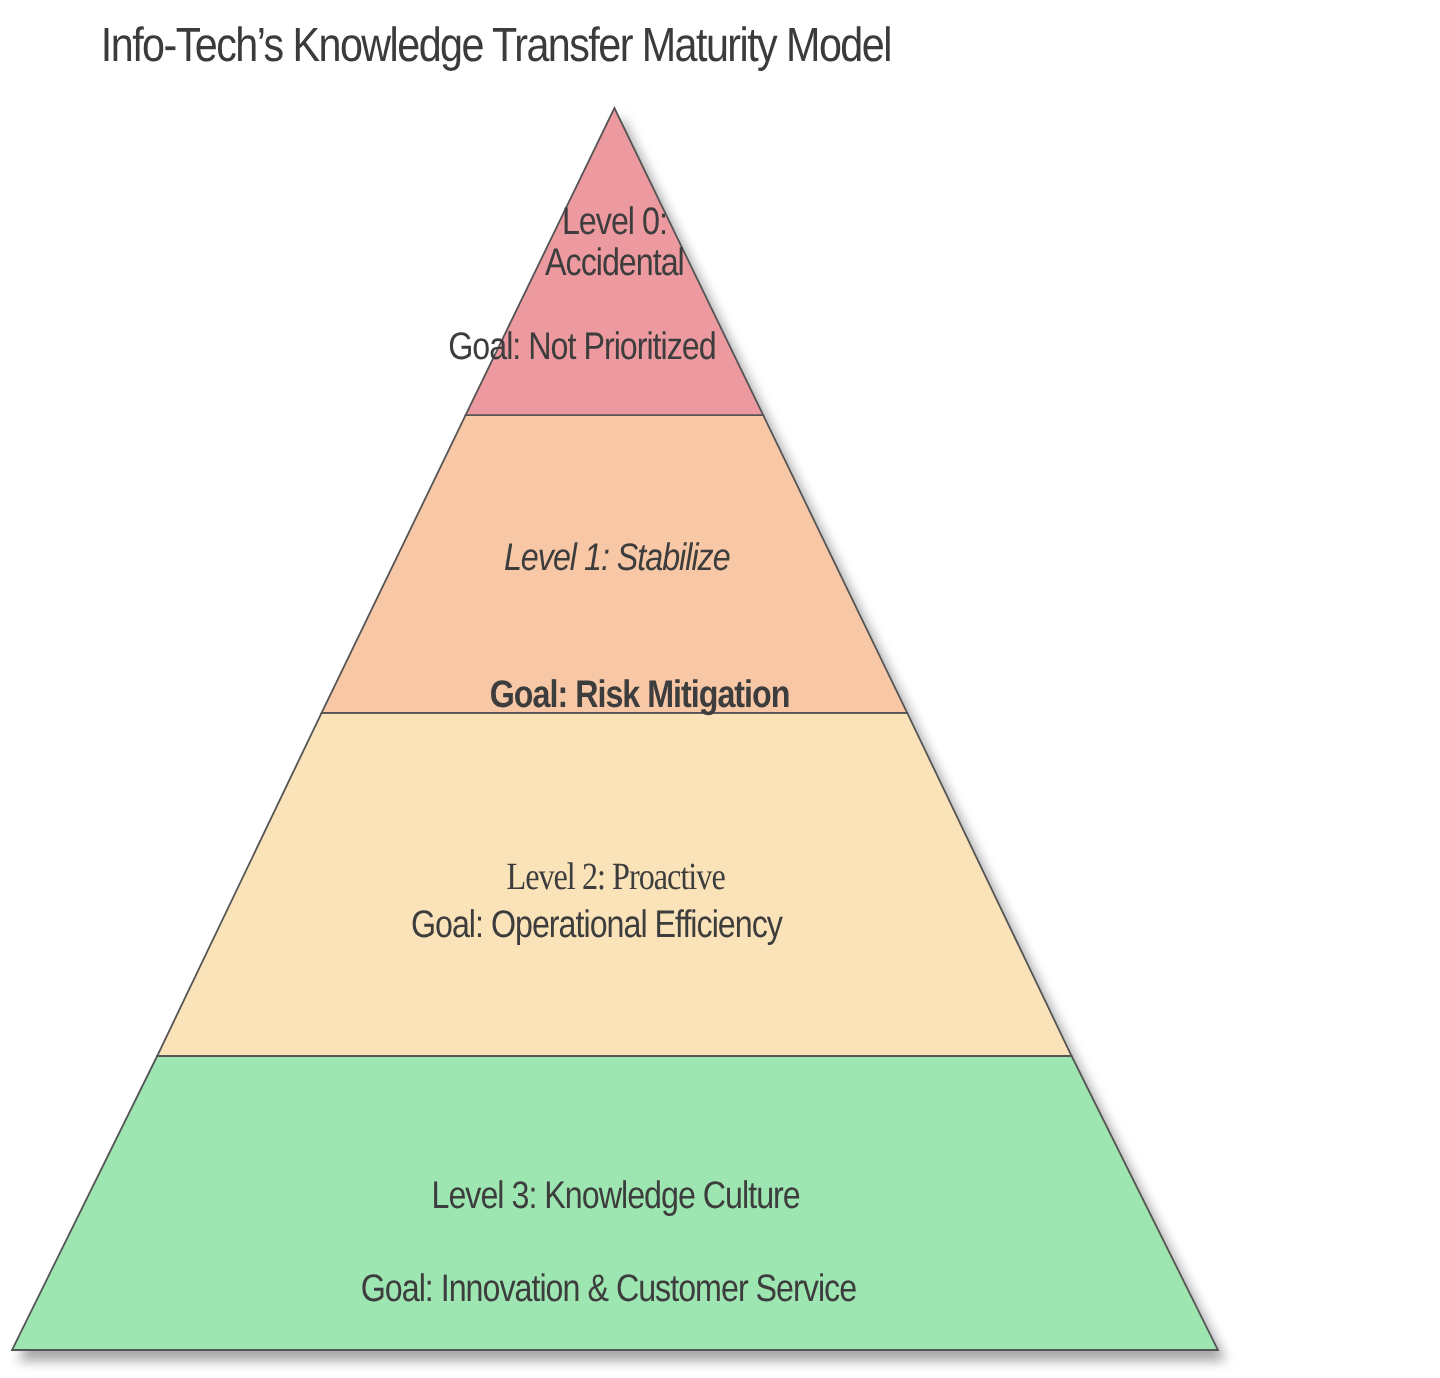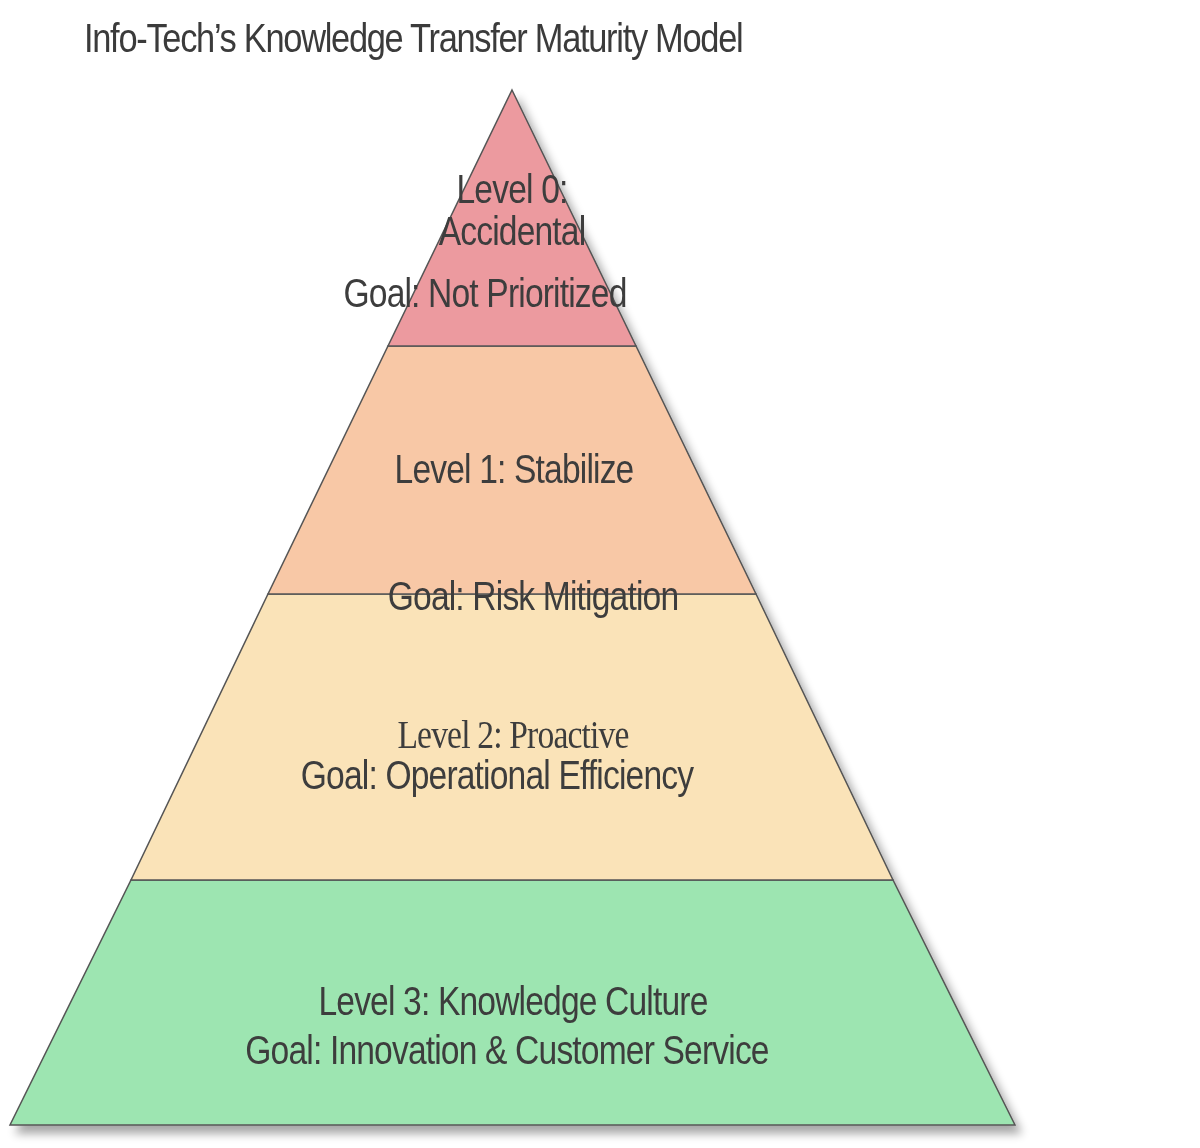--- a/index.html
+++ b/index.html
@@ -1,21 +1,21 @@
 <!DOCTYPE html>
 <html><head>
 <meta charset="utf-8">
 <style>
   html, body { margin:0; padding:0; background:#ffffff; }
   body { width:1200px; height:1148px; position:relative; overflow:hidden;
          font-family: "Liberation Sans", "DejaVu Sans", sans-serif; }
   #title { position:absolute; left:84px; top:16px; font-size:40px; color:#3b3b3b;
            letter-spacing:-1.5px; transform:scaleX(0.86); transform-origin:left top; white-space:nowrap; }
   svg#pyr { position:absolute; left:0; top:0; }
-  .lbl { position:absolute; color:#3d3d3d; font-size:40px; text-align:center; white-space:nowrap;
+  .lbl { position:absolute; color:#3d3d3d; font-size:32px; text-align:center; white-space:nowrap;
          letter-spacing:-1px; line-height:1.05; }
   .lbl span { display:block; transform:scaleX(0.84); }
 </style>
 </head>
 <body>
 
 <div id="title">Info-Tech’s Knowledge Transfer Maturity Model</div>
 
 <svg id="pyr" width="1200" height="1148">
   <defs>
@@ -40,32 +40,32 @@
 </svg>
 
 <div class="lbl" style="left:412px; top:168px; width:200px;">
   <span>Level 0:</span>
   <span>Accidental</span>
 </div>
 <div class="lbl" style="left:285px; top:272px; width:400px;">
   <span>Goal: Not Prioritized</span>
 </div>
 
-<div class="lbl" style="left:314px; top:448px; width:400px;">
+<div class="lbl" style="left:314px; top:448px; width:400px;font-style:italic;">
   <span>Level 1: Stabilize</span>
 </div>
-<div class="lbl" style="left:333px; top:575px; width:400px;">
+<div class="lbl" style="left:333px; top:562px; width:400px;font-weight:bold;">
   <span>Goal: Risk Mitigation</span>
 </div>
 
 <div class="lbl" style="left:313px; top:714px; width:400px;font-family:Liberation Serif, serif;">
   <span>Level 2: Proactive</span>
 </div>
 <div class="lbl" style="left:247px; top:754px; width:500px;text-align:center;">
   <span>Goal: Operational Efficiency</span>
 </div>
 
 <div class="lbl" style="left:213px; top:980px; width:600px;">
   <span>Level 3: Knowledge Culture</span>
 </div>
-<div class="lbl" style="left:157px; top:1029px; width:700px;">
+<div class="lbl" style="left:157px; top:1057px; width:700px;">
   <span>Goal: Innovation &amp; Customer Service</span>
 </div>
 
 </body></html>

